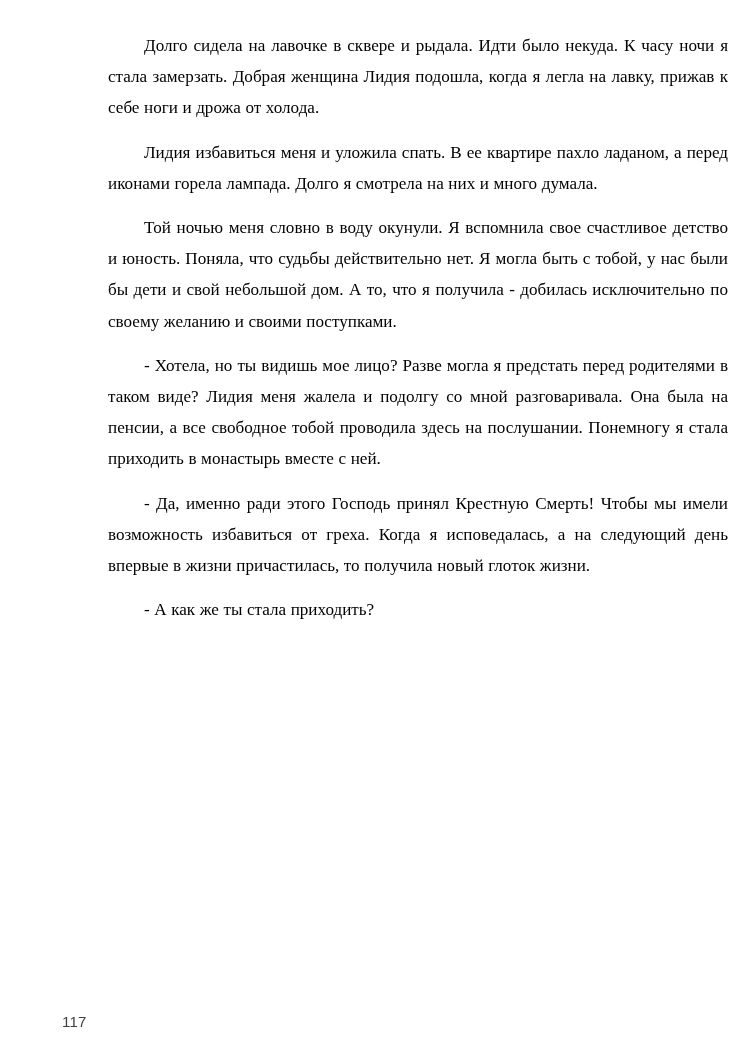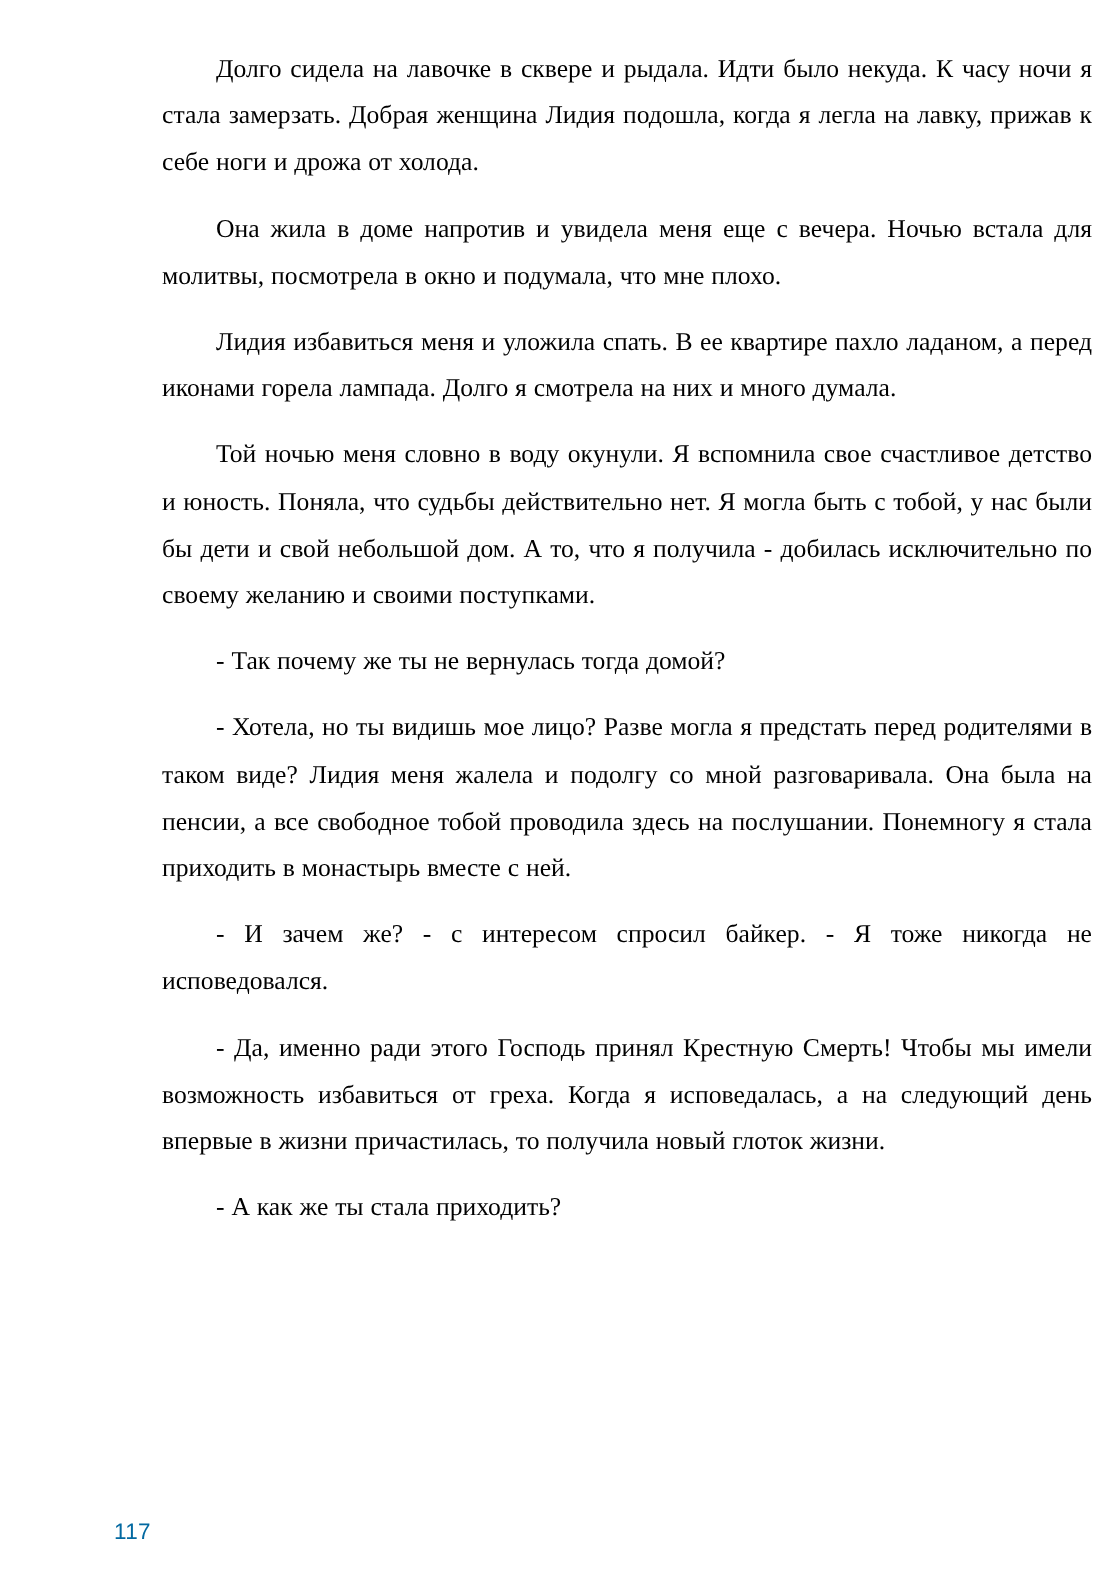--- a/index.html
+++ b/index.html
@@ -42,41 +42,38 @@
   }
   p.para + p.para {
     margin-top: 13px;
   }
   
   p.para.single {
     text-align: left;
   }
   #page-number {
     position: absolute;
-    left: 76px;
+    left: 62px;
     top: 1013px;
     font-family: "Liberation Sans", "DejaVu Sans", sans-serif;
     font-size: 15px;
     line-height: 18px;
-    color: #0369a1;
+    color: #404040;
     letter-spacing: 0.2px;
   }
 </style>
 </head>
 <body>
 
 <div id="page">
 
   <div id="text-column">
     <p class="para">Долго сидела на лавочке в сквере и рыдала. Идти было некуда. К часу ночи я стала замерзать. Добрая женщина Лидия подошла, когда я легла на лавку, прижав к себе ноги и дрожа от холода.</p>
-    <p class="para">Она жила в доме напротив и увидела меня еще с вечера. Ночью встала для молитвы, посмотрела в окно и подумала, что мне плохо.</p>
     <p class="para">Лидия избавиться меня и уложила спать. В ее квартире пахло ладаном, а перед иконами горела лампада. Долго я смотрела на них и много думала.</p>
     <p class="para">Той ночью меня словно в воду окунули. Я вспомнила свое счастливое детство и юность. Поняла, что судьбы действительно нет. Я могла быть с тобой, у нас были бы дети и свой небольшой дом. А то, что я получила - добилась исключительно по своему желанию и своими поступками.</p>
-    <p class="para single">- Так почему же ты не вернулась тогда домой?</p>
     <p class="para">- Хотела, но ты видишь мое лицо? Разве могла я предстать перед родителями в таком виде? Лидия меня жалела и подолгу со мной разговаривала. Она была на пенсии, а все свободное тобой проводила здесь на послушании. Понемногу я стала приходить в монастырь вместе с ней.</p>
-    <p class="para">- И зачем же? - с интересом спросил байкер. - Я тоже никогда не исповедовался.</p>
     <p class="para">- Да, именно ради этого Господь принял Крестную Смерть! Чтобы мы имели возможность избавиться от греха. Когда я исповедалась, а на следующий день впервые в жизни причастилась, то получила новый глоток жизни.</p>
     <p class="para single">- А как же ты стала приходить?</p>
   </div>
 
   <div id="page-number">117</div>
 
 </div>
 
 </body></html>

